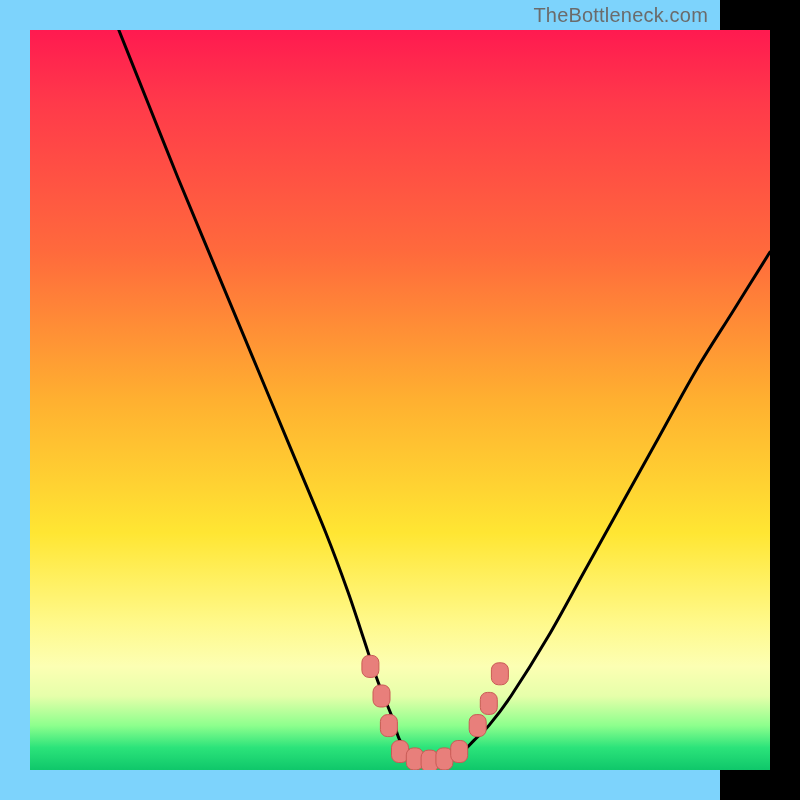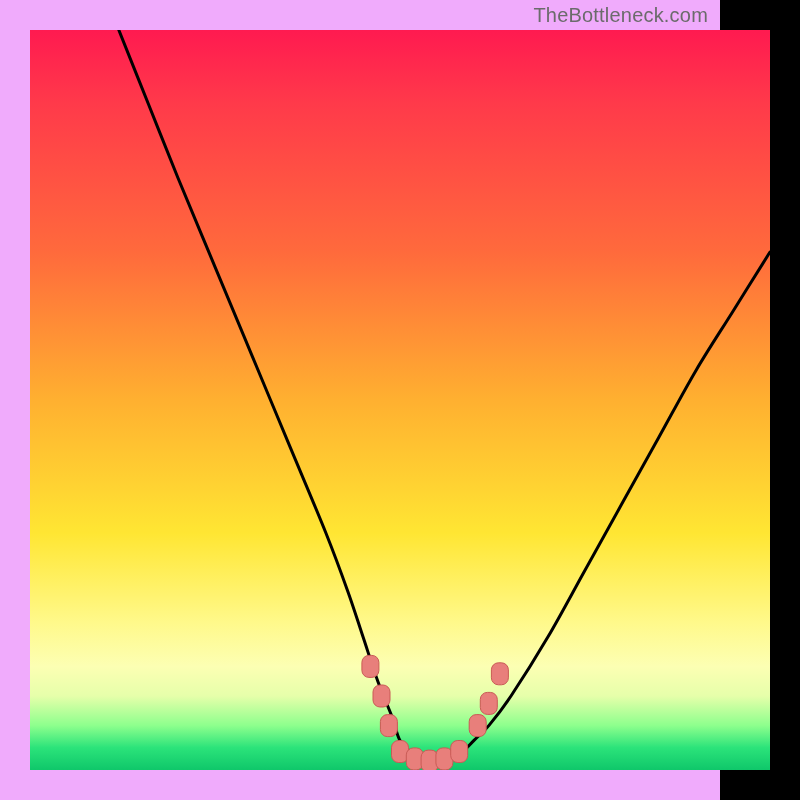--- a/index.html
+++ b/index.html
@@ -7,21 +7,21 @@
     padding: 0;
     width: 800px;
     height: 800px;
     overflow: hidden;
     background: #000;
   }
   .frame {
     position: relative;
     width: 720px;
     height: 800px;
-    background: #f0abfc;
+    background: #7dd3fc;
   }
   .plot-area {
     position: absolute;
     left: 30px;
     top: 30px;
     width: 740px;
     height: 740px;
     
     background: linear-gradient(
       to bottom,

